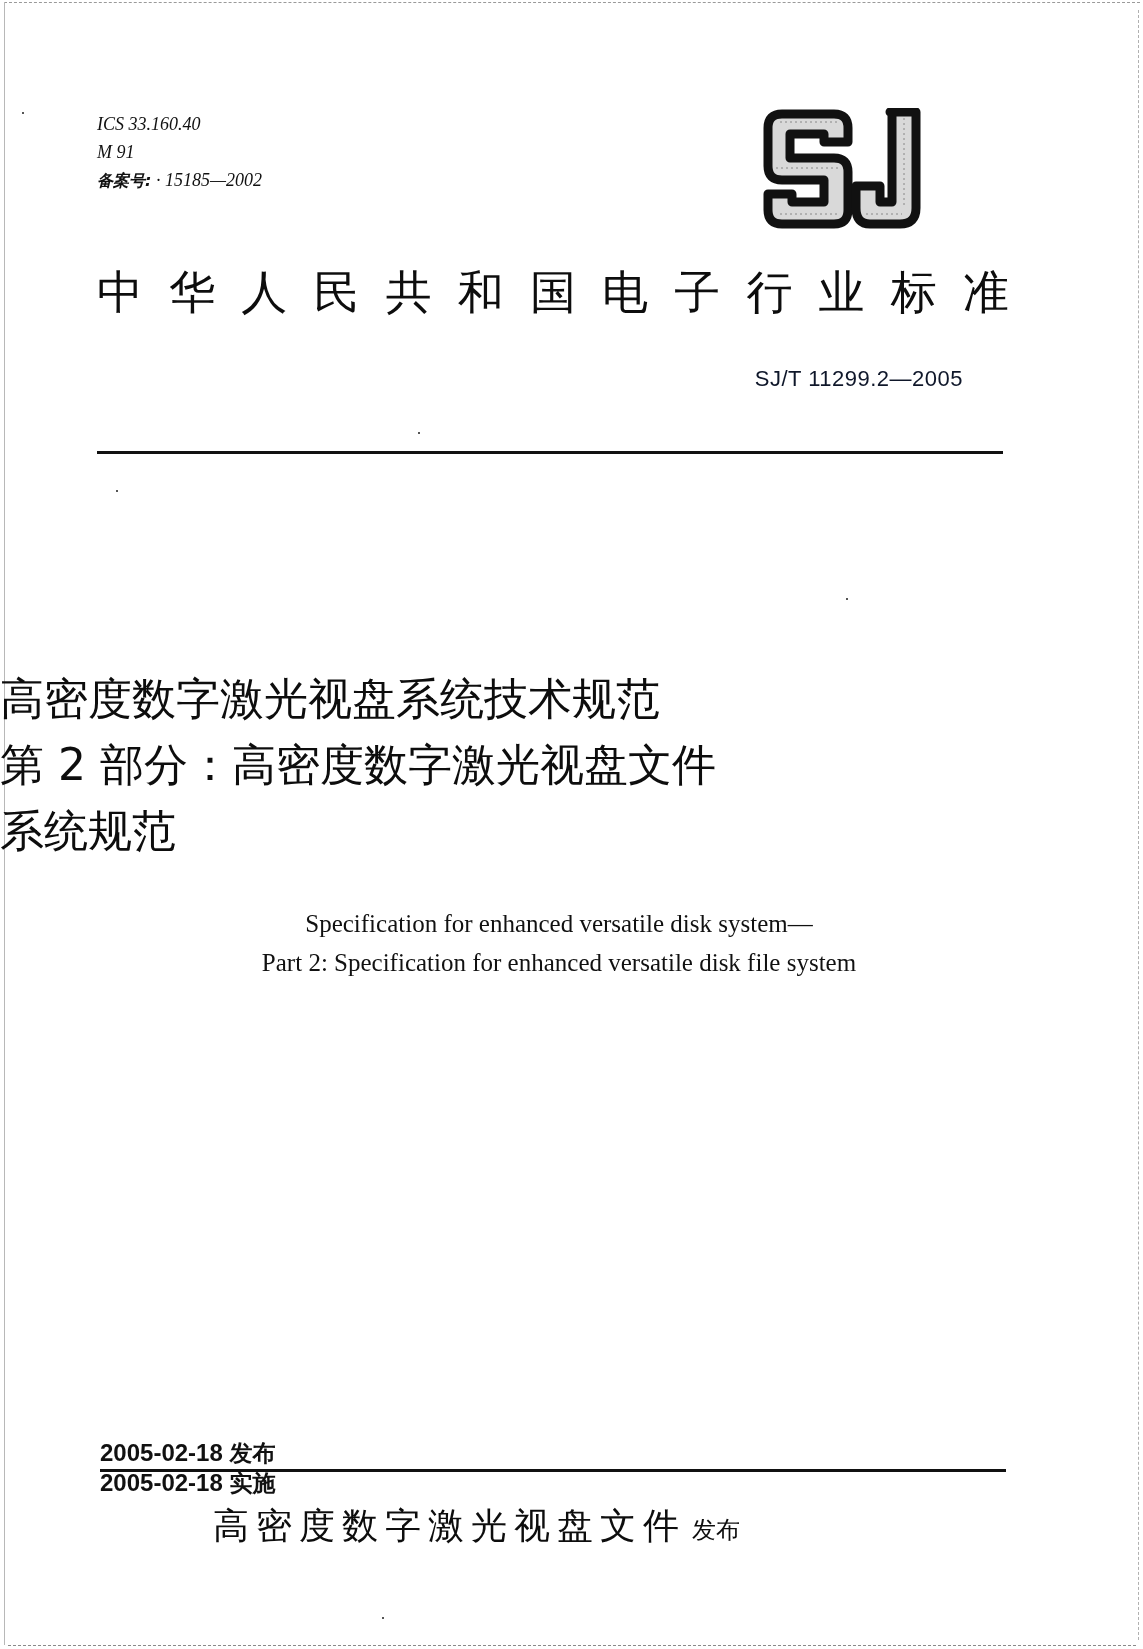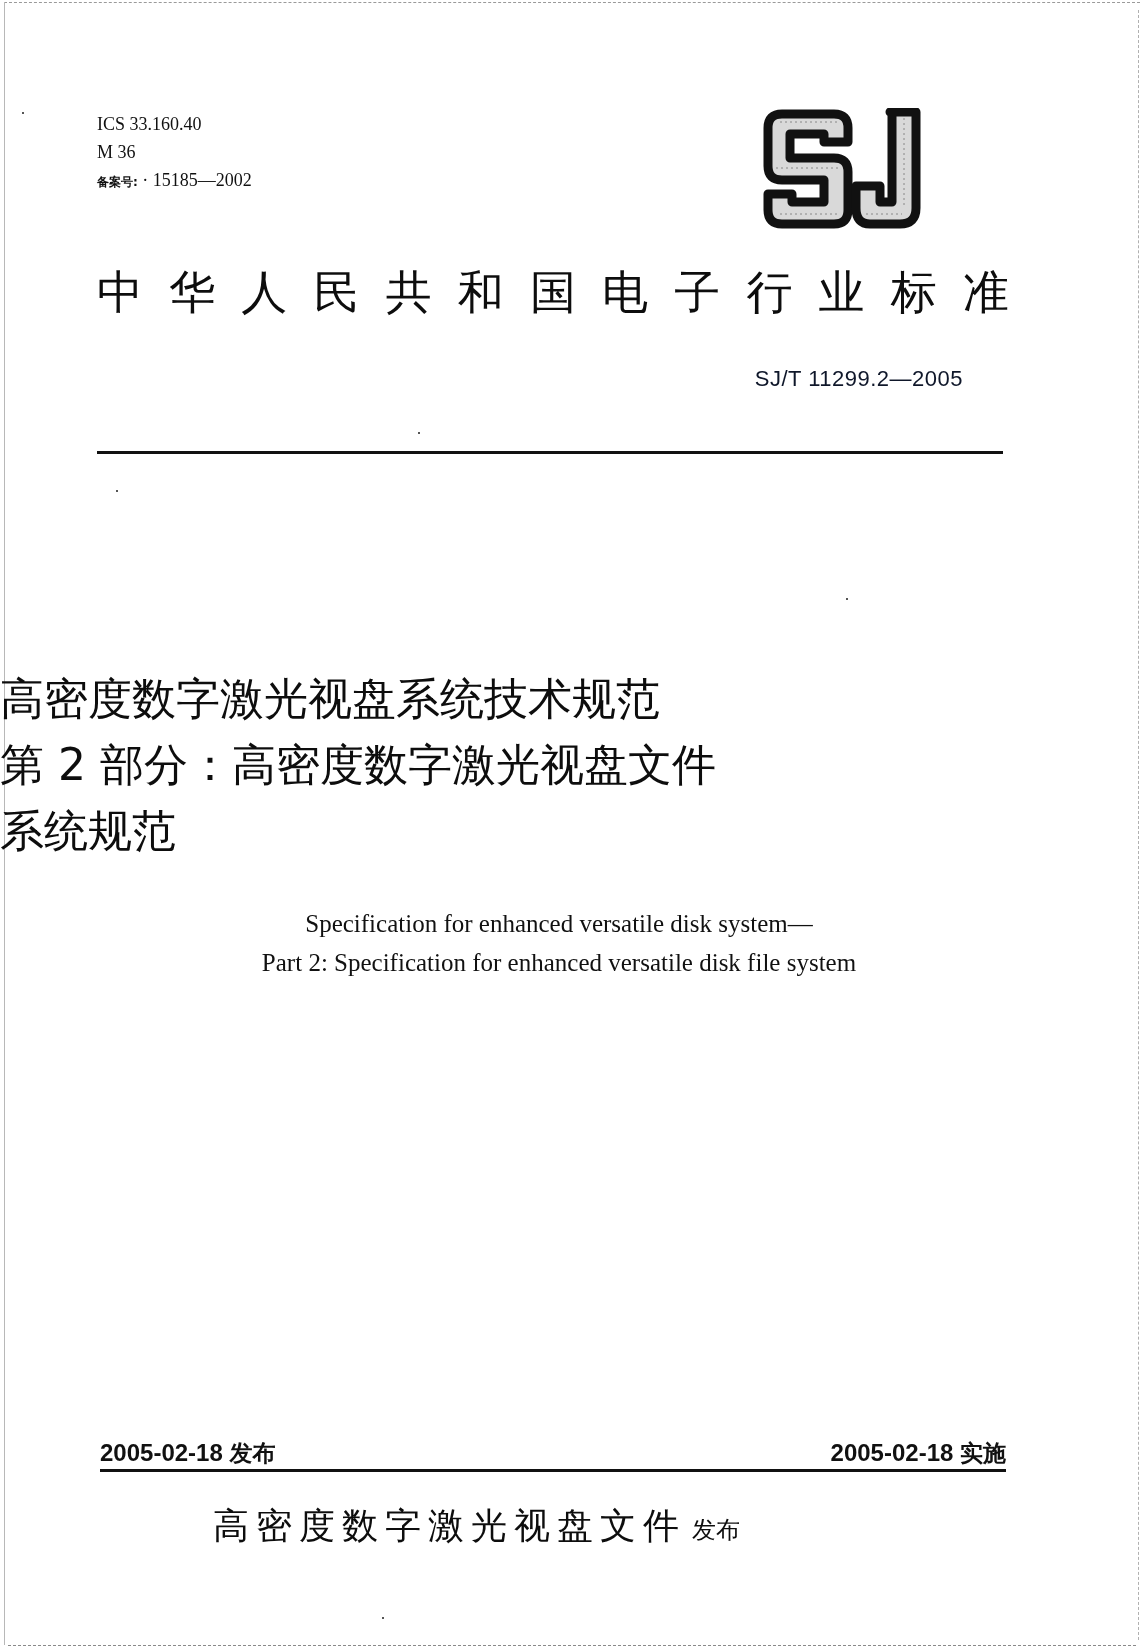--- a/index.html
+++ b/index.html
@@ -37,23 +37,24 @@
     }
 
     .meta {
       position: absolute;
       left: 97px;
       top: 110px;
       font-family: "Liberation Serif", serif;
       font-size: 18px;
       line-height: 28px;
       color: #111;
+      font-style: italic;
     }
     .meta div { white-space: nowrap; }
-    .meta .cjk { font-family: "DejaVu Sans", sans-serif; font-weight: bold; font-size: 12px; }
+    .meta .cjk { font-family: "DejaVu Sans", sans-serif; font-weight: bold; font-size: 16px; }
 
     .logo {
       position: absolute;
       left: 762px;
       top: 108px;
       width: 162px;
       height: 122px;
     }
 
     .main-title {
@@ -121,20 +122,21 @@
       left: 100px;
       top: 1438px;
       width: 906px;
       display: flex;
       justify-content: space-between;
       font-family: "Liberation Sans", sans-serif;
       font-size: 24px;
       font-weight: bold;
       line-height: 30px;
       color: #111;
+      flex-direction: column;
     }
     .dates .cjk { font-family: "DejaVu Sans", sans-serif; font-weight: bold; font-size: 23px; }
 
     .rule-bottom {
       position: absolute;
       left: 100px;
       top: 1469px;
       width: 906px;
       height: 3px;
       background: #111;
@@ -168,21 +170,21 @@
 <div class="frame-left"></div>
 <div class="frame-right"></div>
 <div class="speck" style="left:22px;top:112px;"></div>
 <div class="speck" style="left:418px;top:432px;"></div>
 <div class="speck" style="left:116px;top:490px;"></div>
 <div class="speck" style="left:846px;top:598px;"></div>
 <div class="speck" style="left:382px;top:1617px;"></div>
 
 <div class="meta">
   <div>ICS 33.160.40</div>
-  <div>M 36</div>
+  <div>M 91</div>
   <div>
     <span class="cjk">备案号:</span>
     <span>· 15185—2002</span>
   </div>
 </div>
 
 <svg class="logo" viewBox="0 0 162 122" aria-label="SJ">
 
   <path d="M20 6 H72 Q86 6 86 20 V34 H62 V26 H28 V50 H72 Q86 50 86 64 V102 Q86 116 72 116 H20 Q6 116 6 102 V86 H30 V94 H62 V72 H20 Q6 72 6 58 V20 Q6 6 20 6 Z" fill="#d9d9d9" stroke="#111" stroke-width="9" stroke-linejoin="round"></path>
 

